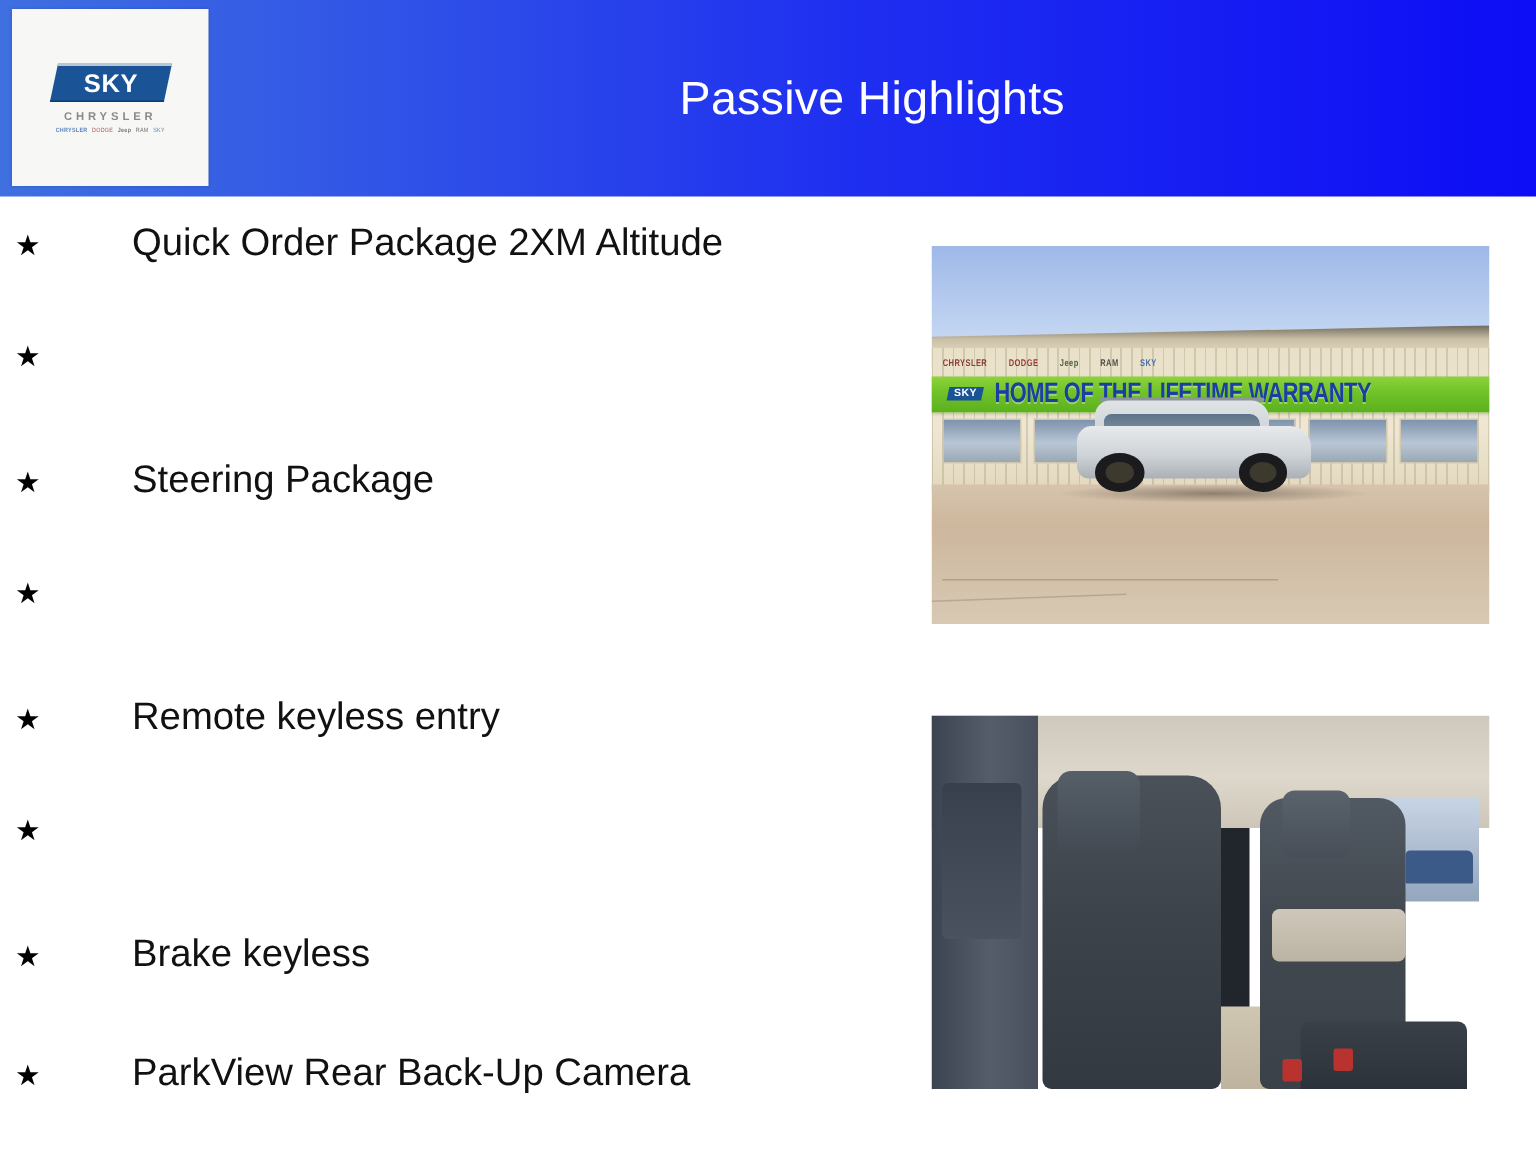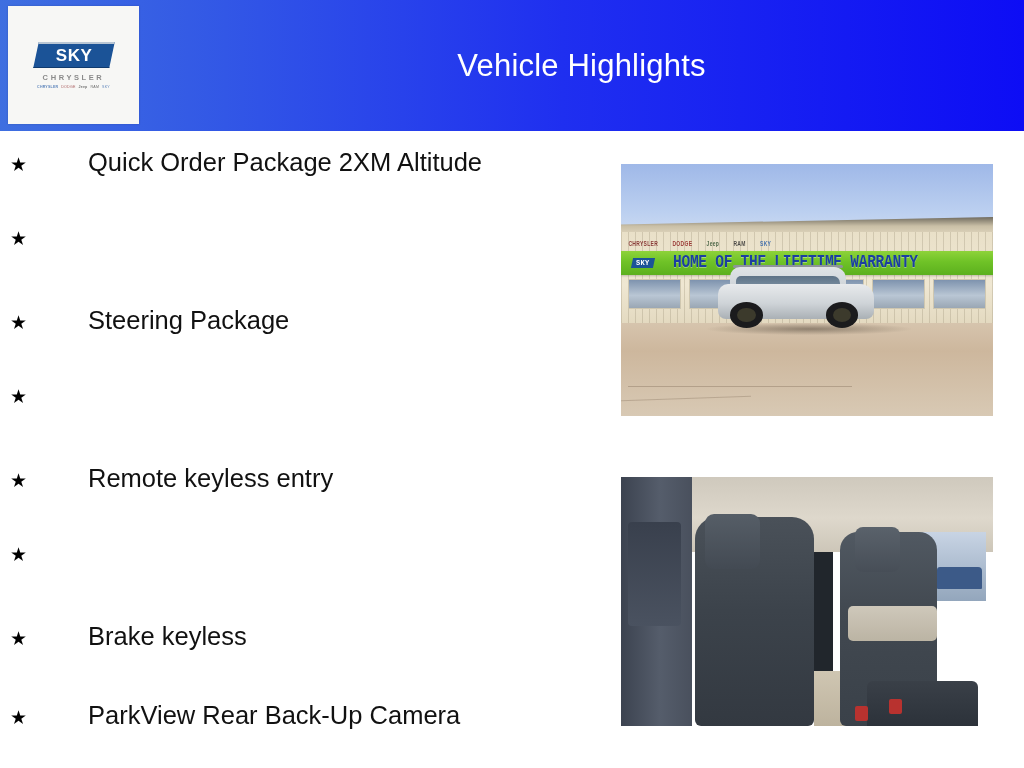--- a/index.html
+++ b/index.html
@@ -170,23 +170,22 @@
   .ext-brandrow .c1 { color: #7a2020; }
   .ext-brandrow .c2 { color: #8a1818; }
   .ext-brandrow .c3 { color: #2f4f2f; }
   .ext-brandrow .c4 { color: #333333; }
   .ext-brandrow .c5 { color: #2a5fa8; }
 
   .ext-banner {
     position: absolute; left: 0; top: 34.5%; width: 100%; height: 9.5%;
     background: linear-gradient(to bottom, #8ed33a 0%, #6fc227 45%, #5cb01e 100%);
     display: flex; align-items: center; padding-left: 3%;
-    box-sizing: border-box; gap: 19px;
+    box-sizing: border-box; gap: 8px;
     box-shadow: 0 1px 2px rgba(0,0,0,0.2);
-    font-family: Liberation Mono, monospace;
   }
   .ext-banner-logo {
     background: #1b5397; color: #fff; font-size: 7px; font-weight: bold;
     padding: 1px 4px; transform: skewX(-12deg); letter-spacing: 0.3px;
     flex: 0 0 auto;
   }
   .ext-banner-logo span { display:inline-block; transform: skewX(12deg); }
   .ext-banner-text {
     color: #1b3fa0; font-size: 15px; font-weight: bold; letter-spacing: -0.3px;
     transform: scale(0.97, 1.25); transform-origin: left center;
@@ -335,21 +334,21 @@
     <div class="automall-text">CHRYSLER</div>
     <div class="brand-strip">
       <span class="brand-chip b0">CHRYSLER</span>
       <span class="brand-chip b1">DODGE</span>
       <span class="brand-chip b2">Jeep</span>
       <span class="brand-chip b3">RAM</span>
       <span class="brand-chip b4">SKY</span>
     </div>
   </div>
 
-  <div class="header-title">Vehicle Highlights</div>
+  <div class="header-title">Passive Highlights</div>
 </div>
 
 <div class="features">
 
   <div class="feature-row">
     <span class="feature-star">★</span>
     <span class="feature-label">Quick Order Package 2XM Altitude</span>
   </div>
 
   <div class="feature-row">

